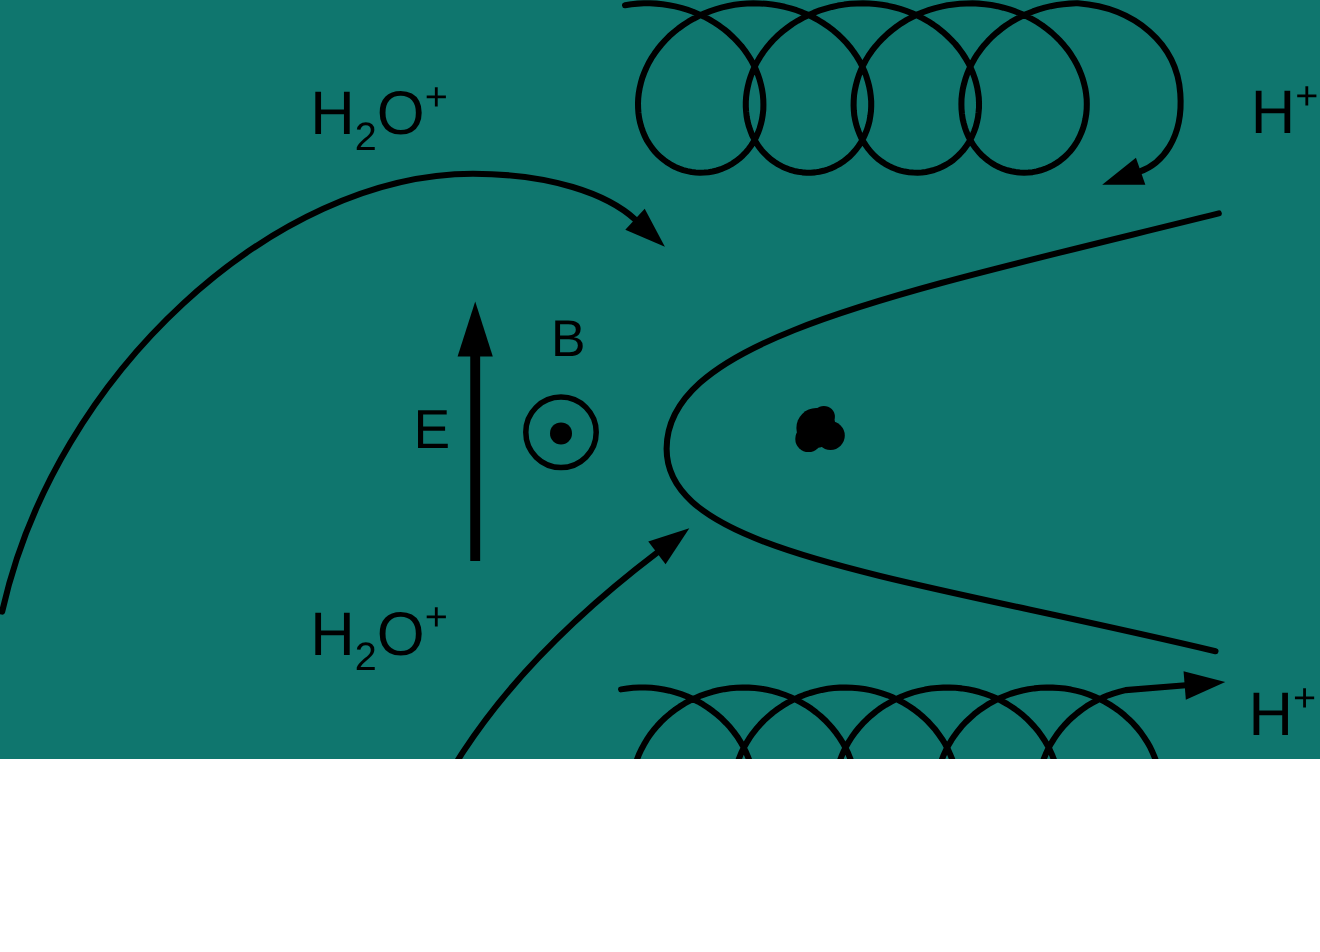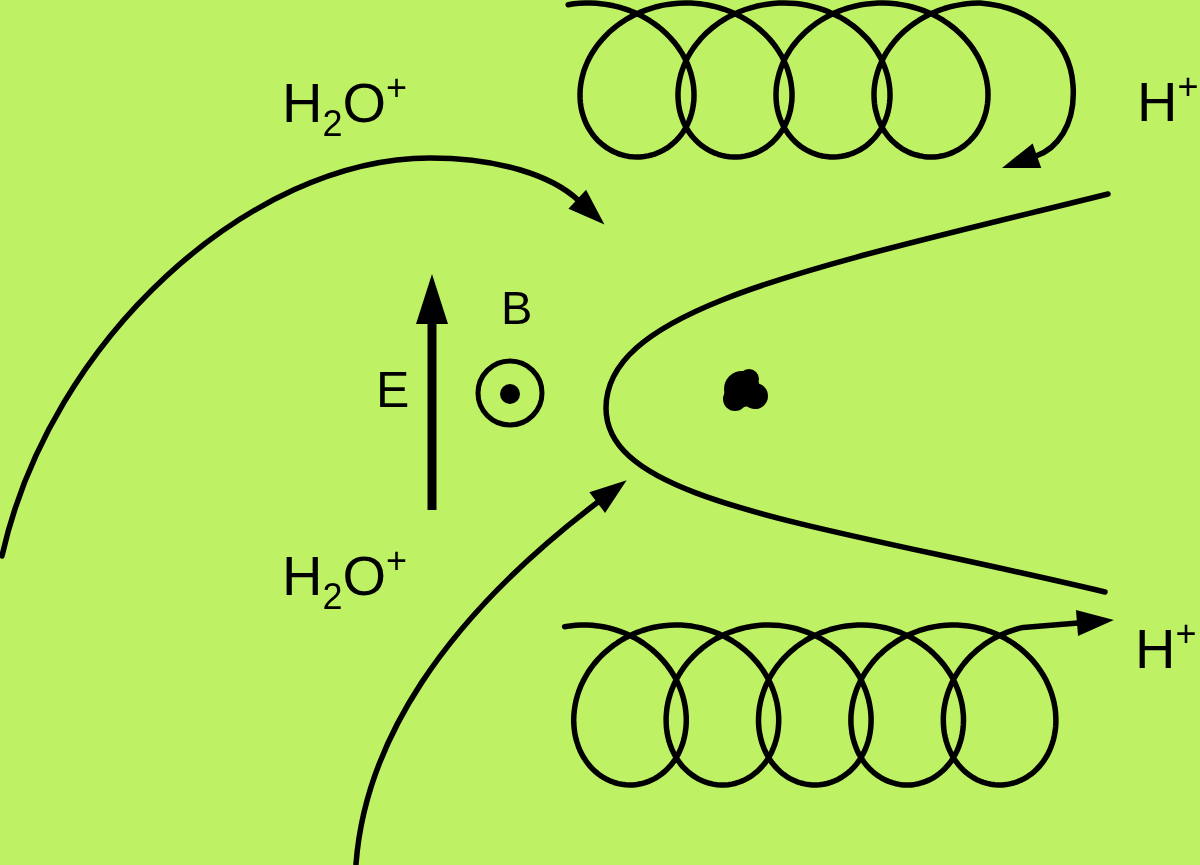--- a/index.html
+++ b/index.html
@@ -2,23 +2,23 @@
 <html><head>
 <meta charset="utf-8">
 <style>
   html, body {
     margin: 0;
     padding: 0;
     background: #ffffff;
   }
   .figure-wrap {
     width: 1200px;
-    height: 865px;
+    height: 690px;
     position: relative;
-    background: #bef264;
+    background: #0f766e;
     overflow: hidden;
     text-align: center;
   }
   svg {
     display: block;
   }
   svg text {
     font-family: "Liberation Sans", "DejaVu Sans", sans-serif;
     fill: #000000;
   }

